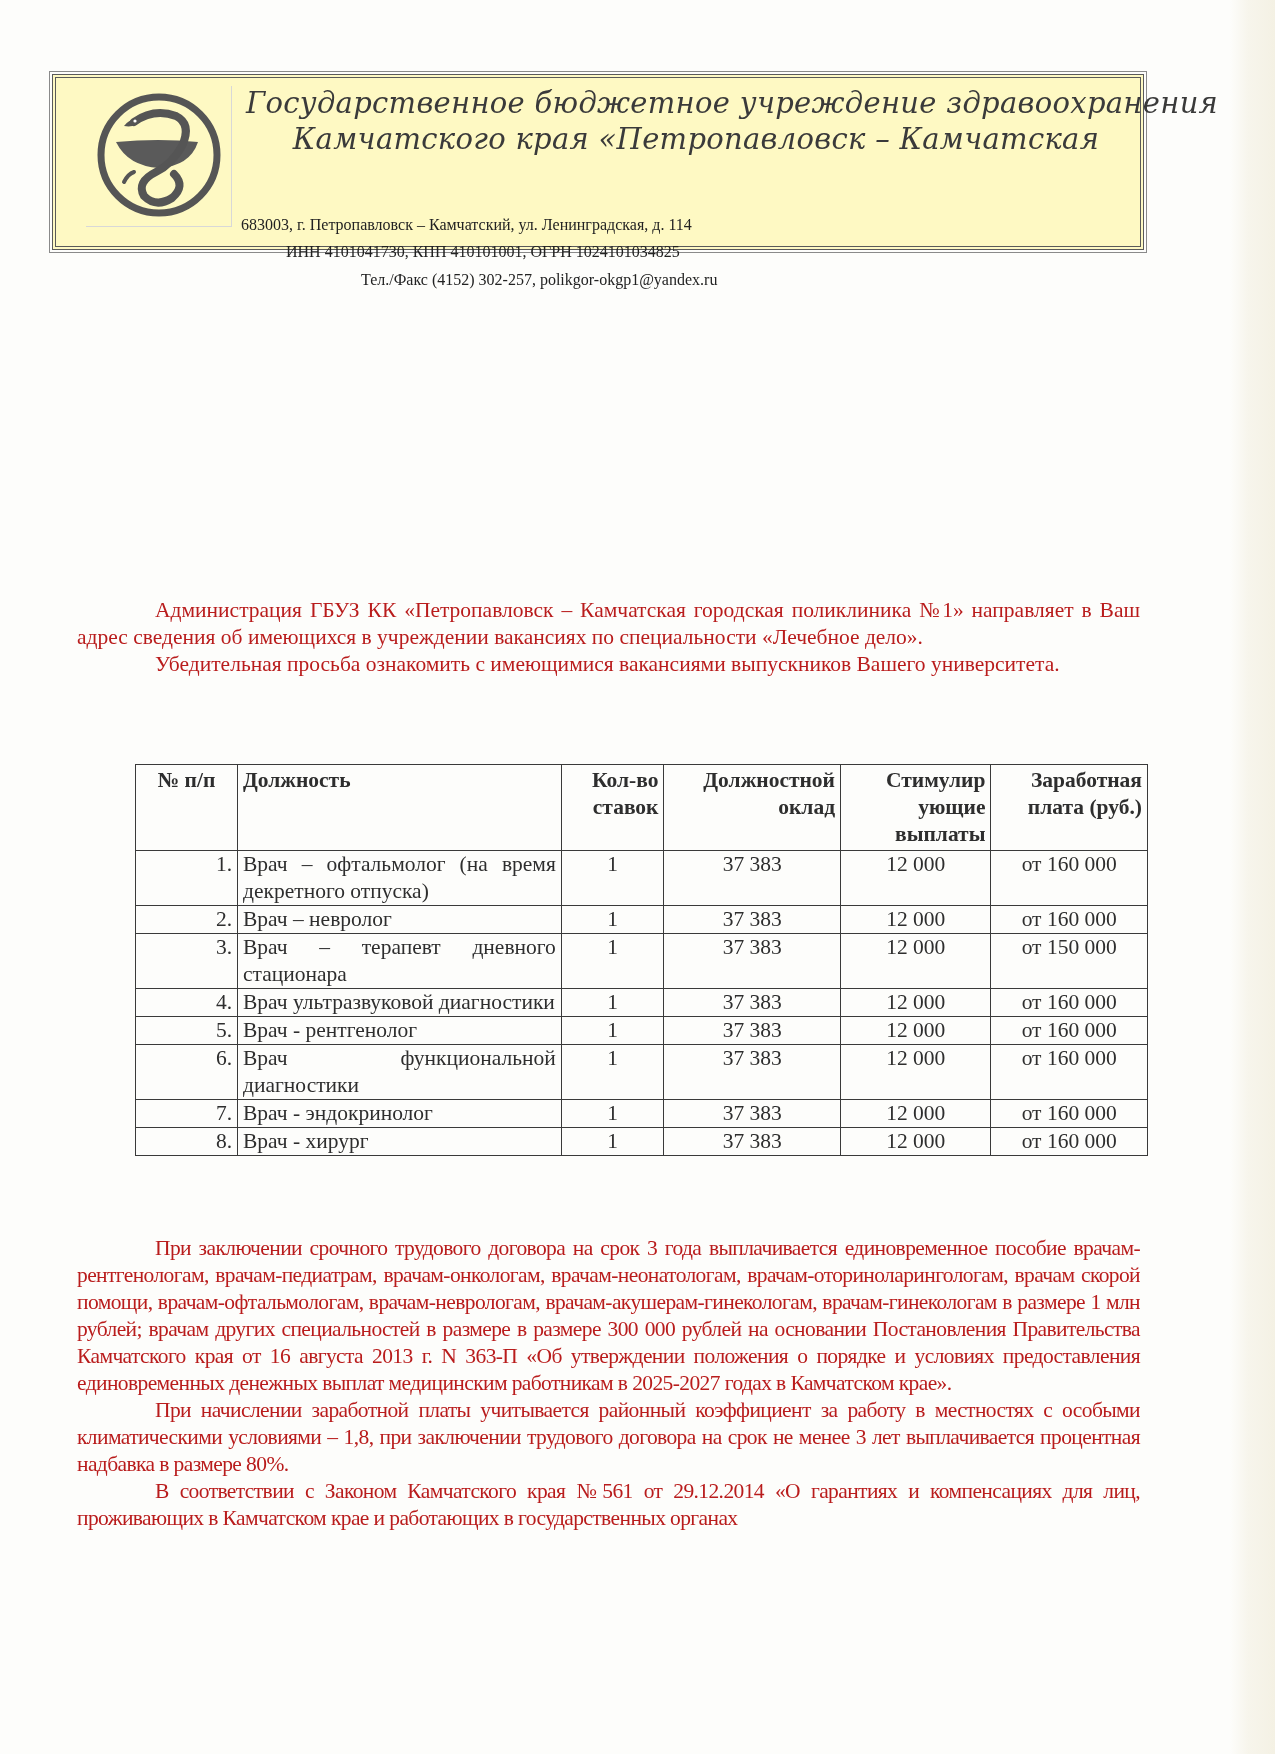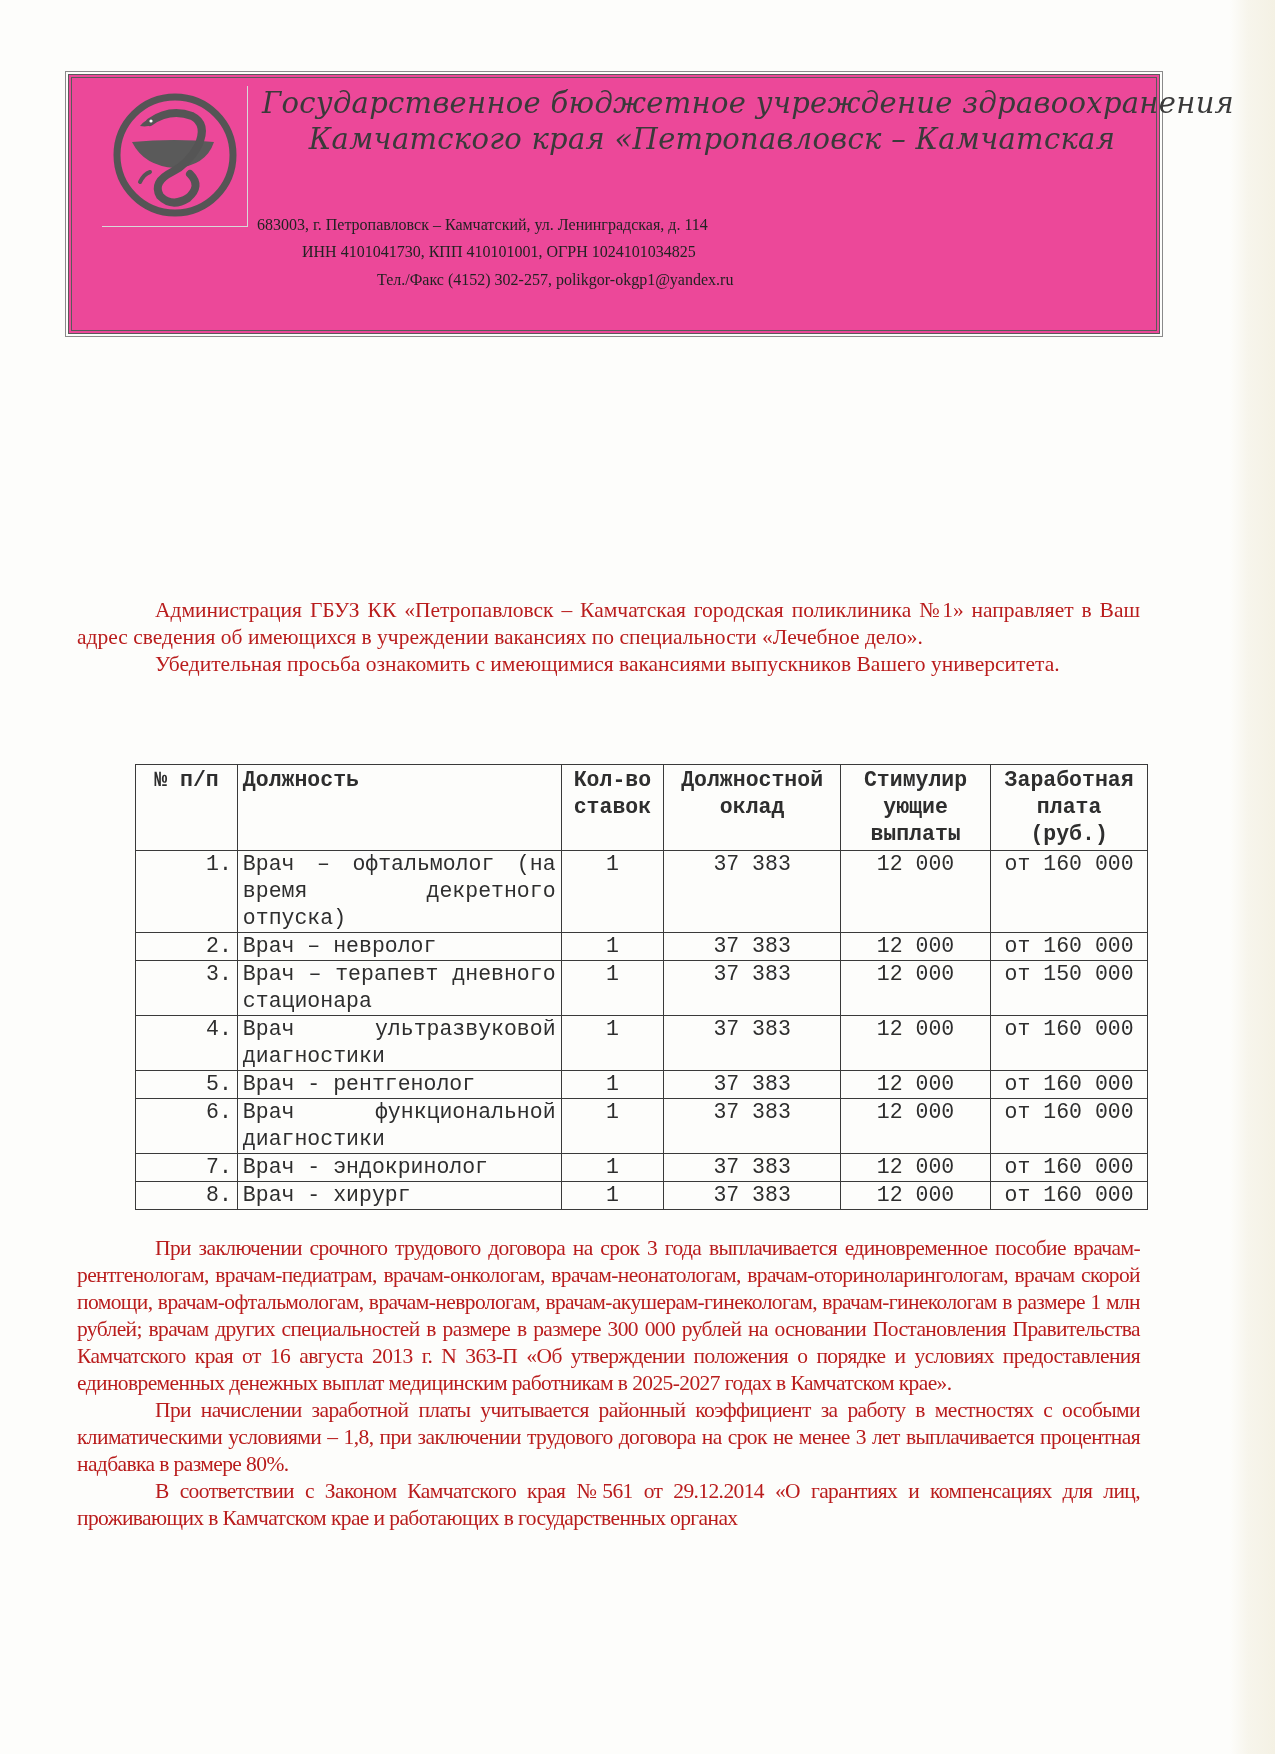--- a/index.html
+++ b/index.html
@@ -8,25 +8,25 @@
     background: #fdfdfb;
     font-family: "Liberation Serif", "DejaVu Serif", serif;
     color: #2a2a2a;
   }
   .page-edge {
     position: absolute; left: 1230px; top: 0; width: 45px; height: 1754px;
     background: linear-gradient(to right, #fdfdfb 0%, #f7f5ec 40%, #f4f1e4 100%);
   }
   
   .letterhead {
-    position: absolute; left: 68px; top: 74px; width: 1092px; height: 260px;
+    position: absolute; left: 52px; top: 74px; width: 1092px; height: 176px;
     box-sizing: border-box;
     border: 4px double #5a5a5a;
     outline: 1px solid #8a8a8a; outline-offset: 2px;
-    background: #ec4899;
+    background: #fef9c3;
   }
   .logo-wrap {
     position: absolute; left: 30px; top: 8px; width: 145px; height: 140px;
     border-right: 1px solid #d8d8d8; border-bottom: 1px solid #d8d8d8;
   }
   .logo-wrap svg { position: absolute; left: 8px; top: 4px; }
   .lh-title {
     position: absolute; left: 180px; width: 900px; text-align: center;
     font-family: "DejaVu Serif", "Liberation Serif", serif;
     font-style: italic; font-size: 29px; color: #3a3a3a; letter-spacing: 0.3px;
@@ -54,23 +54,22 @@
   .para2 .condensed { letter-spacing: -0.6px; }
 
   
   table.vacancies {
     position: absolute; left: 135px; top: 764px; width: 1013px;
     border-collapse: collapse; font-size: 21.5px; color: #2e2e2e;
   }
   table.vacancies th, table.vacancies td {
     border: 1.5px solid #3a3a3a; vertical-align: top; padding: 0 5px;
     line-height: 27px;
-    font-family: Liberation Mono, monospace;
   }
-  table.vacancies th { font-weight: bold; text-align: center; padding-top: 2px; padding-bottom: 2px; }
+  table.vacancies th { font-weight: bold; text-align: right; padding-top: 2px; padding-bottom: 2px; }
   .c-num { width: 92px; text-align: right; }
   .c-pos { width: 315px; text-align: justify; text-align-last: left; }
   .c-qty { width: 92px; text-align: center; }
   .c-sal { width: 166px; text-align: center; }
   .c-bon { width: 140px; text-align: center; }
   .c-tot { width: 146px; text-align: center; }
 </style>
 </head>
 <body>
 

